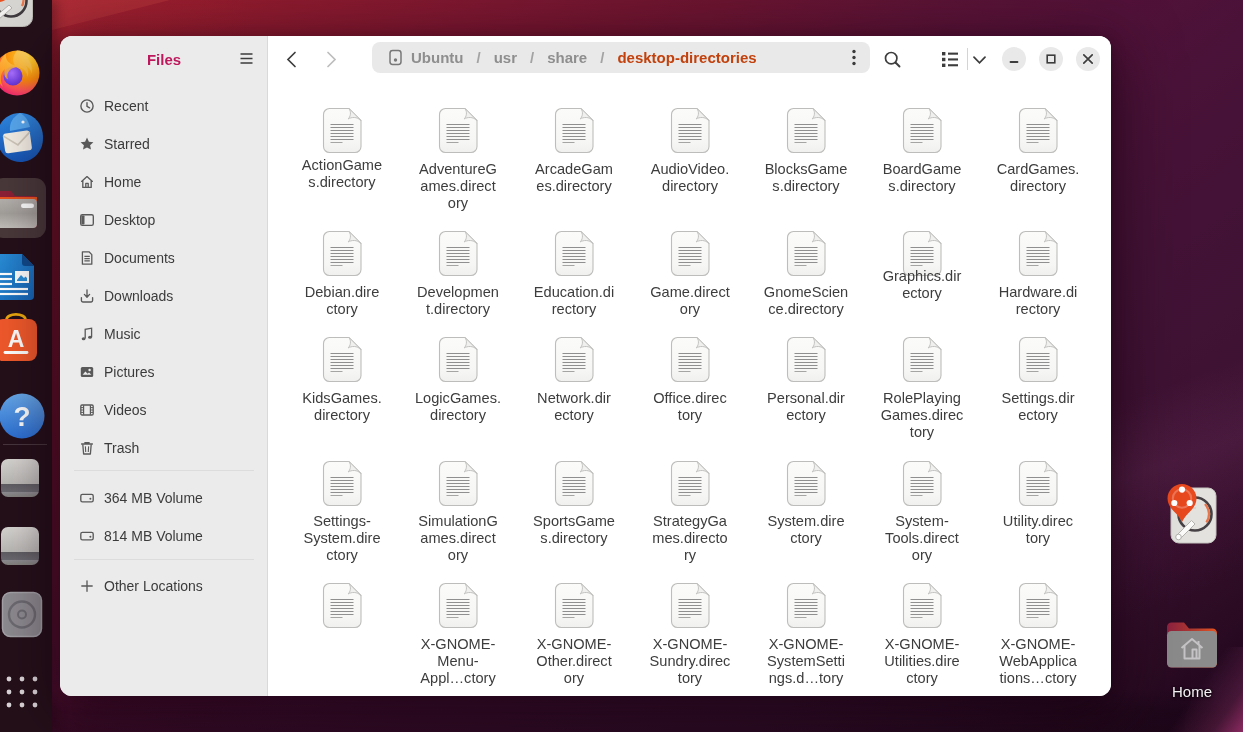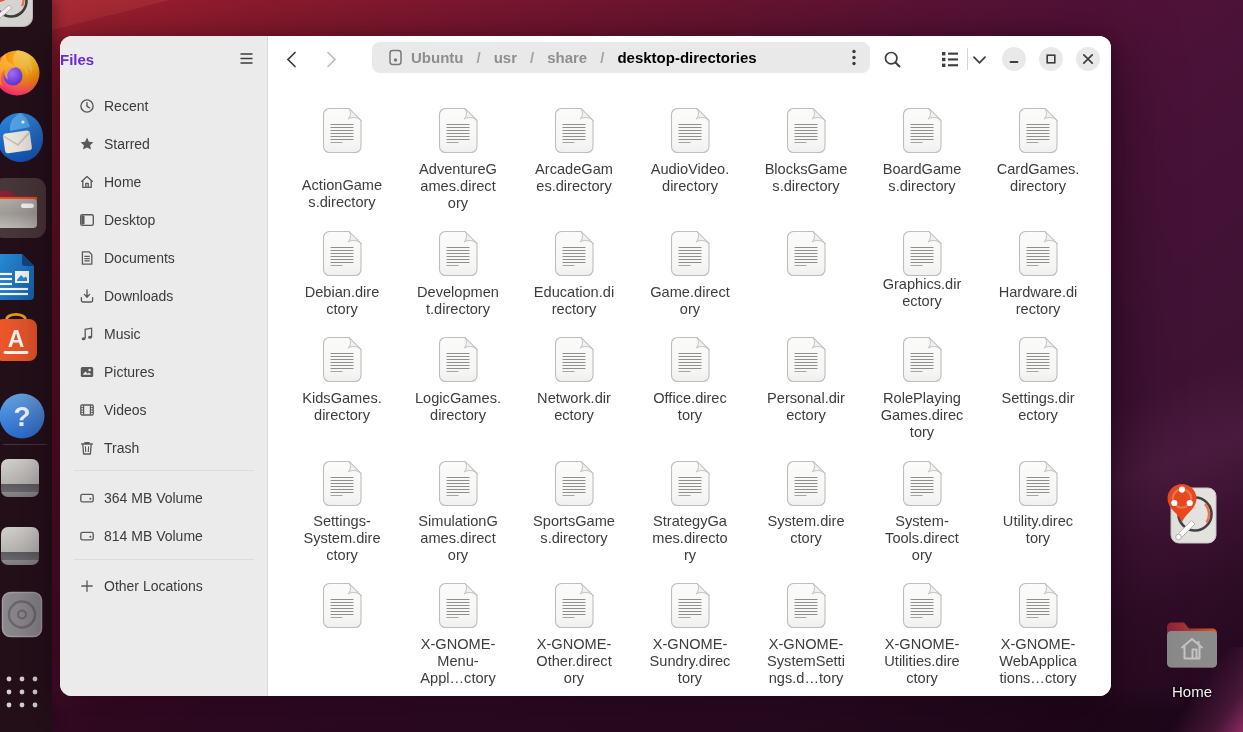--- a/index.html
+++ b/index.html
@@ -8,21 +8,21 @@
     linear-gradient(143deg,#9e1e2e 0%,#951c2d 8%,#7c1730 22%,#6a1430 33%,#5b1335 42%,#521138 50%,#4a1238 58%,#431236 68%,#3e1233 78%,#360f2d 85%,#2b0b23 92%,#220820 97%,#1d0619 100%);
   position:relative; }
 .wp { position:absolute; }
 
 #dock { position:absolute; left:0; top:0; width:52px; height:732px; background:#241019; box-shadow:5px 0 10px rgba(25,4,16,0.32); }
 .dk { position:absolute; }
 
 #win { position:absolute; left:60px; top:36px; width:1051px; height:660px; border-radius:12px;
   background:#fff; box-shadow:0 16px 60px 8px rgba(20,2,14,0.55), 0 4px 14px rgba(20,2,14,0.35); overflow:hidden; }
 #sbar { position:absolute; left:0; top:0; width:208px; height:660px; background:#ebebeb; border-right:1px solid #d9d9d9; }
-#sbar .title { position:absolute; top:15px; left:0; width:208px; text-align:left; font-size:15px; font-weight:bold; color:#6d28d9; }
+#sbar .title { position:absolute; top:15px; left:0; width:208px; text-align:center; font-size:15px; font-weight:bold; color:#be185d; }
 .srow { position:absolute; left:0; width:208px; height:38px; display:flex; align-items:center; }
 .sic { width:16px; height:16px; margin-left:19px; }
 .sic svg { width:16px; height:16px; display:block; }
 .stx { margin-left:9px; font-size:14px; color:#3b3b3b; }
 .ssep { position:absolute; left:14px; width:180px; border-top:1px solid #dcdcdc; }
 #main { position:absolute; left:209px; top:0; width:842px; height:660px; background:#fff; }
 .cell { position:absolute; width:116px; display:flex; justify-content:center; }
 .lbl { position:absolute; width:120px; margin-left:-2px; text-align:center; font-size:14.6px; line-height:17px; color:#3d3d3d; }
 
 .hbtn { position:absolute; color:#3d3d3d; }
@@ -362,21 +362,21 @@
       <svg style="margin-left:15px" width="17" height="17" viewBox="0 0 17 17">
         <rect x="3" y="1.6" width="11" height="13.8" rx="2.6" fill="none" stroke="#787878" stroke-width="1.5"></rect>
         <circle cx="8.5" cy="11" r="1.7" fill="#787878"></circle>
         </svg>
       <span style="margin-left:7px">Ubuntu</span>
       <span class="sl">/</span>
         <span>usr</span>
       <span class="sl">/</span>
         <span>share</span>
       <span class="sl">/</span>
-        <span style="color:#000000">desktop-directories</span>
+        <span style="color:#c2410c">desktop-directories</span>
       <svg style="position:absolute;right:14px;top:7px" width="4" height="17" viewBox="0 0 4 17">
         <g fill="#3d3d3d">
             <circle cx="2" cy="2.5" r="1.7"></circle>
             <circle cx="2" cy="8.5" r="1.7"></circle>
             <circle cx="2" cy="14.5" r="1.7"></circle>
           </g>
         </svg>
     </div>
     <svg class="hbtn" style="left:615px;top:15px" width="17" height="17" viewBox="0 0 17 17">
       <circle cx="7.2" cy="7.2" r="5.7" fill="none" stroke="#3d3d3d" stroke-width="1.7"></circle>
@@ -426,21 +426,21 @@
 <path d="M8.5 17.5 H31.5"></path>
             <path d="M8.5 20.5 H31.5"></path>
             <path d="M8.5 23.5 H31.5"></path>
             <path d="M8.5 26.5 H31.5"></path>
             <path d="M8.5 29.5 H31.5"></path>
             <path d="M8.5 32.5 H31.5"></path>
           </g>
 <path d="M8.5 35.5 H20.5" stroke="#a5a5a3" stroke-width="1"></path>
 </svg>
       </div>
-<div class="lbl" style="left:15px;top:141px">ActionGame<br>s.directory</div>
+<div class="lbl" style="left:15px;top:121px">ActionGame<br>s.directory</div>
 <div class="cell" style="left:131px;top:71px">
         <svg width="40" height="47" viewBox="0 0 40 47">
 <path d="M7.5 1.5 h19.5 L39 13.5 V39.5 a6 6 0 0 1 -6 6 H7.5 a6 6 0 0 1 -6 -6 V7.5 a6 6 0 0 1 6 -6 Z" fill="url(#pg)" stroke="#bdbdbb" stroke-width="1.1"></path>
 <path d="M27 1.5 c2.5 3.5 1.5 8.5 -1 10.5 c3.5 -2 9 -2.5 13 1.5 L39 13.5 Z" fill="#f0f0ee" stroke="#c3c3c1" stroke-width="1" stroke-linejoin="round"></path>
 <g stroke="#8f8f8f" stroke-width="1">
 <path d="M8.5 17.5 H31.5"></path>
             <path d="M8.5 20.5 H31.5"></path>
             <path d="M8.5 23.5 H31.5"></path>
             <path d="M8.5 26.5 H31.5"></path>
             <path d="M8.5 29.5 H31.5"></path>
@@ -602,36 +602,37 @@
 <path d="M8.5 17.5 H31.5"></path>
             <path d="M8.5 20.5 H31.5"></path>
             <path d="M8.5 23.5 H31.5"></path>
             <path d="M8.5 26.5 H31.5"></path>
             <path d="M8.5 29.5 H31.5"></path>
             <path d="M8.5 32.5 H31.5"></path>
           </g>
 <path d="M8.5 35.5 H20.5" stroke="#a5a5a3" stroke-width="1"></path>
 </svg>
       </div>
+<div class="lbl" style="left:479px;top:248px">GnomeScien<br>ce.directory</div>
 <div class="cell" style="left:595px;top:194px">
         <svg width="40" height="47" viewBox="0 0 40 47">
 <path d="M7.5 1.5 h19.5 L39 13.5 V39.5 a6 6 0 0 1 -6 6 H7.5 a6 6 0 0 1 -6 -6 V7.5 a6 6 0 0 1 6 -6 Z" fill="url(#pg)" stroke="#bdbdbb" stroke-width="1.1"></path>
 <path d="M27 1.5 c2.5 3.5 1.5 8.5 -1 10.5 c3.5 -2 9 -2.5 13 1.5 L39 13.5 Z" fill="#f0f0ee" stroke="#c3c3c1" stroke-width="1" stroke-linejoin="round"></path>
 <g stroke="#8f8f8f" stroke-width="1">
 <path d="M8.5 17.5 H31.5"></path>
             <path d="M8.5 20.5 H31.5"></path>
             <path d="M8.5 23.5 H31.5"></path>
             <path d="M8.5 26.5 H31.5"></path>
             <path d="M8.5 29.5 H31.5"></path>
             <path d="M8.5 32.5 H31.5"></path>
           </g>
 <path d="M8.5 35.5 H20.5" stroke="#a5a5a3" stroke-width="1"></path>
 </svg>
       </div>
-<div class="lbl" style="left:595px;top:240px">Graphics.dir<br>ectory</div>
+<div class="lbl" style="left:595px;top:232px">Graphics.dir<br>ectory</div>
 <div class="cell" style="left:711px;top:194px">
         <svg width="40" height="47" viewBox="0 0 40 47">
 <path d="M7.5 1.5 h19.5 L39 13.5 V39.5 a6 6 0 0 1 -6 6 H7.5 a6 6 0 0 1 -6 -6 V7.5 a6 6 0 0 1 6 -6 Z" fill="url(#pg)" stroke="#bdbdbb" stroke-width="1.1"></path>
 <path d="M27 1.5 c2.5 3.5 1.5 8.5 -1 10.5 c3.5 -2 9 -2.5 13 1.5 L39 13.5 Z" fill="#f0f0ee" stroke="#c3c3c1" stroke-width="1" stroke-linejoin="round"></path>
 <g stroke="#8f8f8f" stroke-width="1">
 <path d="M8.5 17.5 H31.5"></path>
             <path d="M8.5 20.5 H31.5"></path>
             <path d="M8.5 23.5 H31.5"></path>
             <path d="M8.5 26.5 H31.5"></path>
             <path d="M8.5 29.5 H31.5"></path>

